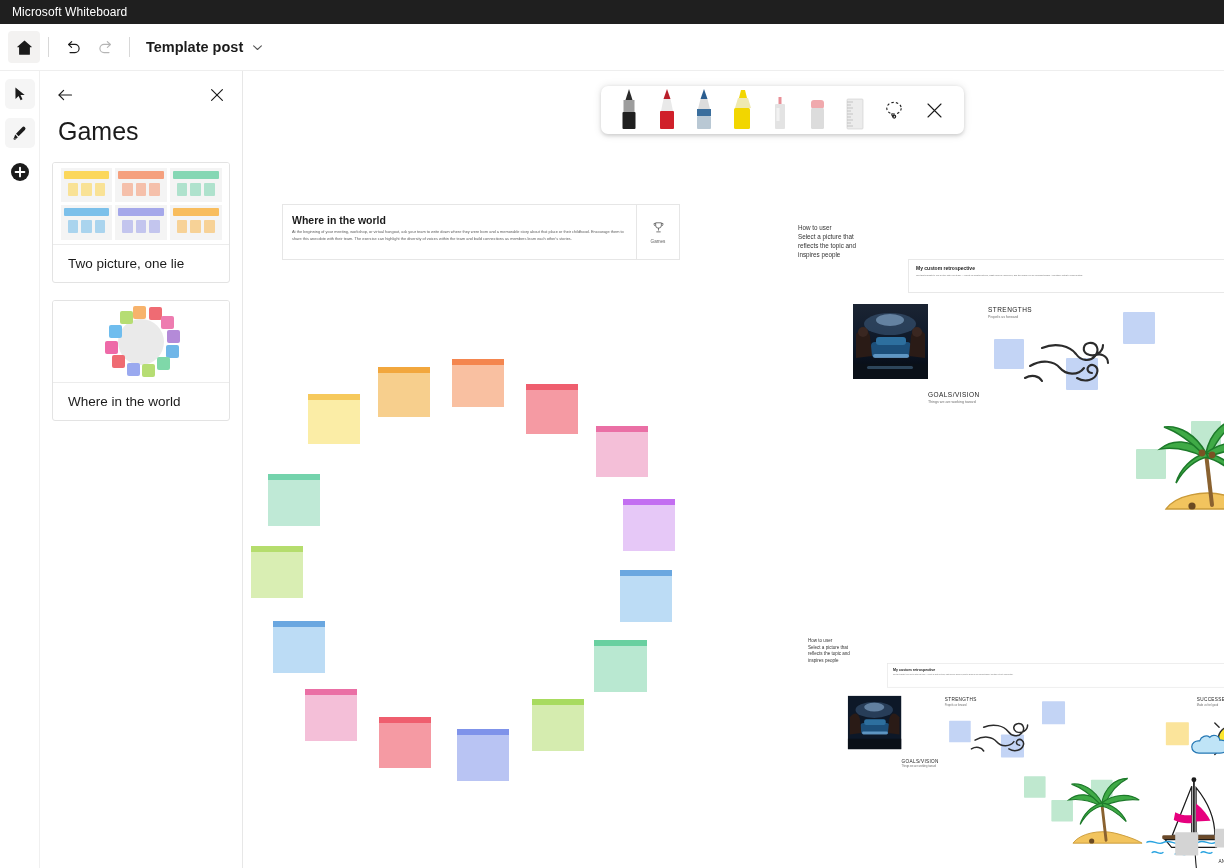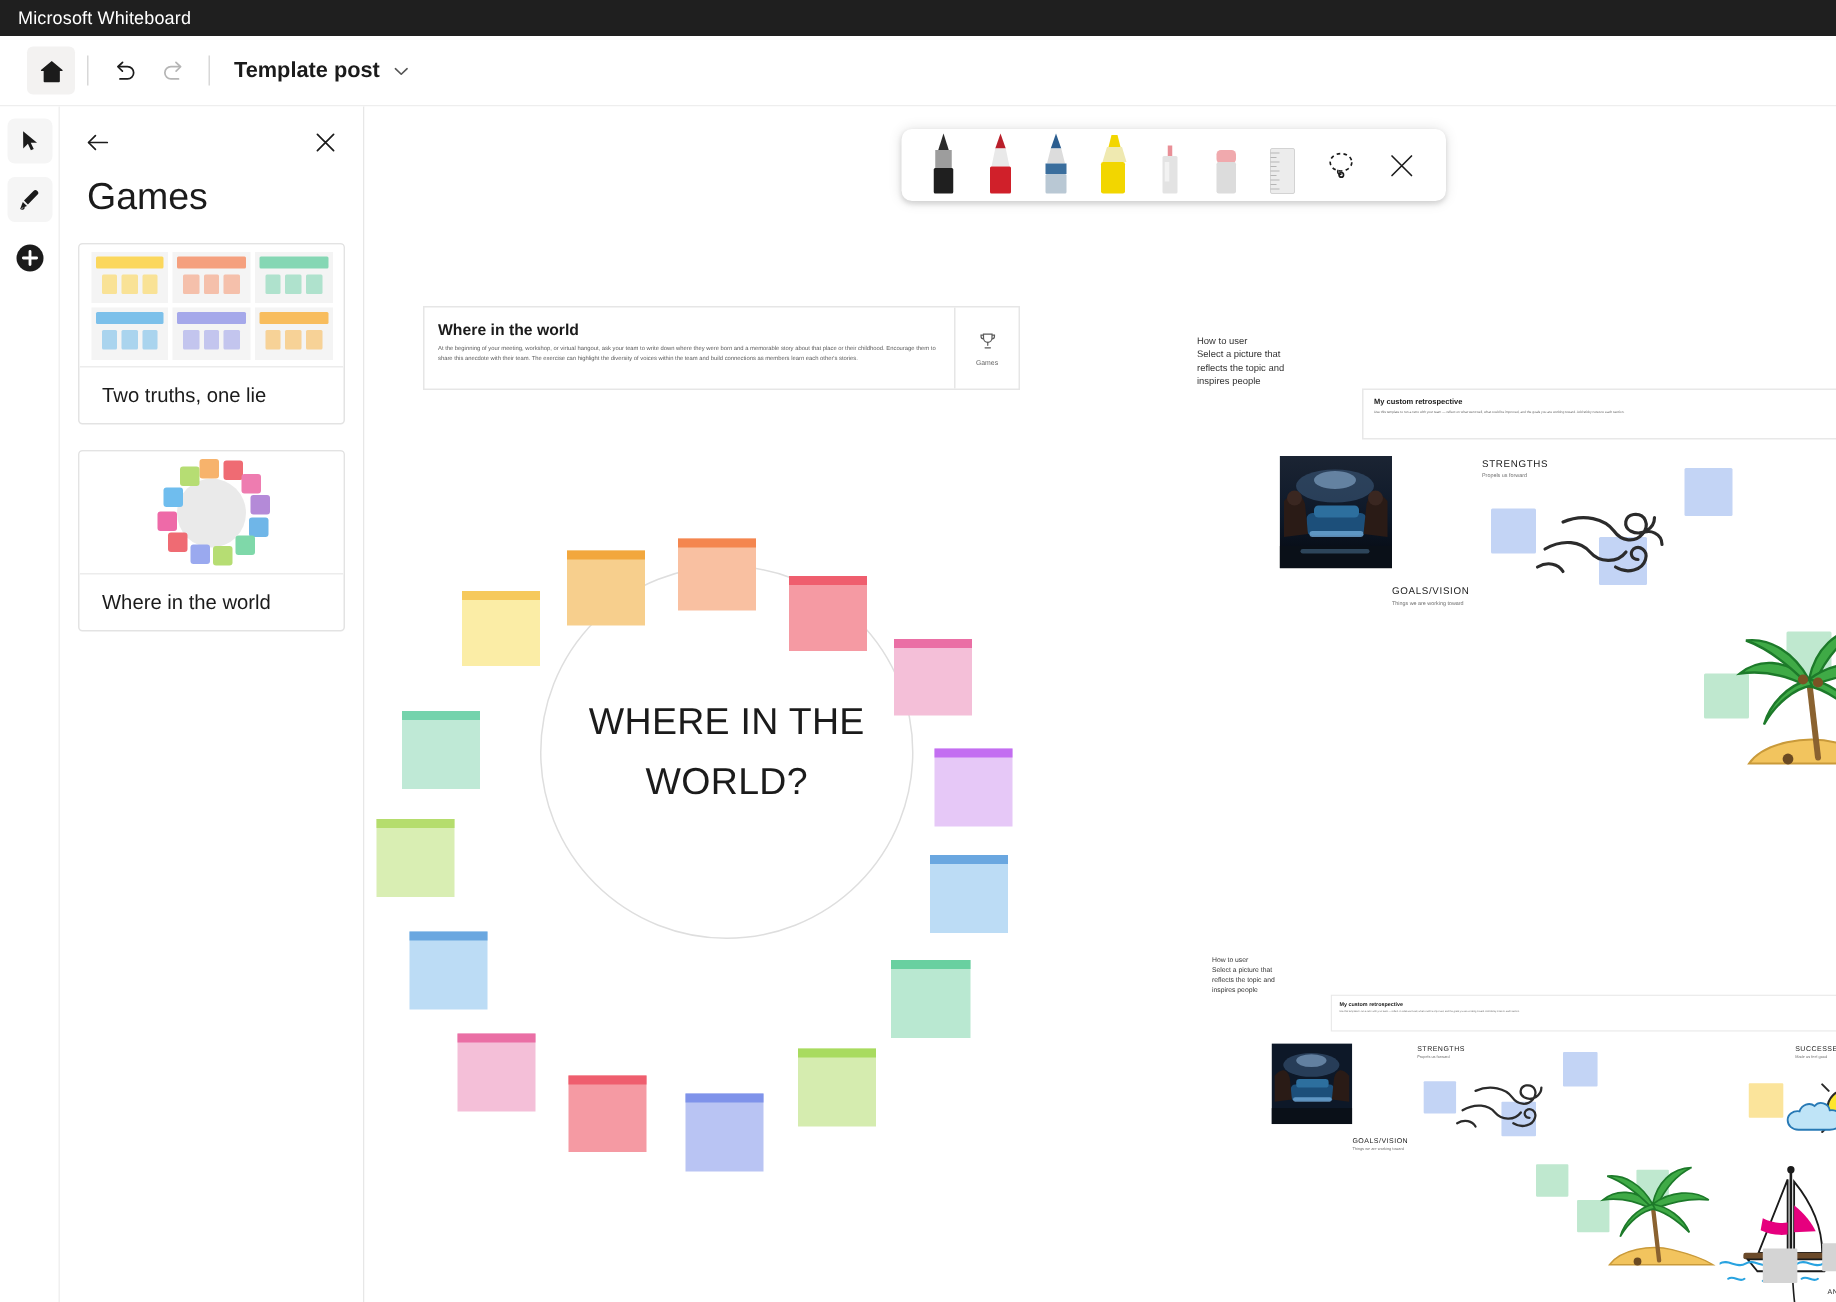--- a/index.html
+++ b/index.html
@@ -14,21 +14,21 @@
   
   .titlebar {
     height: 24px; background: #1f1f1f; color: #ffffff;
     display: flex; align-items: center; padding-left: 12px;
     font-size: 12px; letter-spacing: .1px;
   }
 
   
   .cmdbar {
     height: 47px; background: #ffffff; display: flex; align-items: center;
-    padding-left: 16px; border-bottom: 1px solid #eeeeee; position: relative;
+    padding-left: 6px; border-bottom: 1px solid #eeeeee; position: relative;
   }
   .cmd-btn {
     width: 32px; height: 32px; border-radius: 4px; display: flex;
     align-items: center; justify-content: center; cursor: pointer;
   }
   .cmd-btn.home { background: #f3f2f1; margin-left: 2px; }
   .cmd-sep { width: 1px; height: 20px; background: #d8d8d8; margin: 0 8px; }
   .cmd-title {
     font-size: 14.5px; font-weight: bold; margin-left: 8px;
     display: flex; align-items: center; gap: 8px; cursor: pointer;
@@ -284,21 +284,21 @@
           <div class="tt-cell">
               <div class="tt-bar" style="background:#f8bd5e"></div>
             <div class="tt-row">
                 <i style="background:#f8bd5e;opacity:.62"></i>
                 <i style="background:#f8bd5e;opacity:.62"></i>
                 <i style="background:#f8bd5e;opacity:.62"></i>
               </div>
             </div>
         </div>
       </div>
-      <div class="tpl-label">Two truths, one lie</div>
+      <div class="tpl-label">Two picture, one lie</div>
     </div>
 
     <div class="tpl-card">
       <div class="tpl-thumb">
         <div class="circ-thumb">
           <div class="hole"></div>
           <i style="left:33px;  top:0px;  background:#f7b36c"></i>
           <i style="left:49px;  top:1px;  background:#ef6b73"></i>
           <i style="left:20px;  top:5px;  background:#b6dd73"></i>
           <i style="left:61px;  top:10px; background:#ee7cb0"></i>
@@ -404,23 +404,20 @@
           <svg width="13" height="13" viewBox="0 0 16 16" fill="none" stroke="#5a5a5a" stroke-width="1">
             <path d="M4.5 2.2h7v3.2a3.5 3.5 0 0 1-7 0Z"></path>
             <path d="M4.5 3h-2v1a2 2 0 0 0 2 2M11.5 3h2v1a2 2 0 0 1-2 2"></path>
             <path d="M8 8.9v2.4M5.8 13.4h4.4" stroke-linecap="round"></path>
           </svg>
         </span>
         <span>Games</span>
       </div>
     </div>
 
-    <div class="circle">
-      <div class="circle-label">WHERE IN THE WORLD?</div>
-    </div>
 
     <div id="notes-layer">
         <div class="note" style="left: 65px; top: 323px; width: 52px; height: 50px; background: rgb(251, 237, 166);">
           <div class="cap" style="background: rgb(246, 201, 92);"></div>
         </div>
         <div class="note" style="left: 135px; top: 296px; width: 52px; height: 50px; background: rgb(247, 207, 141);">
           <div class="cap" style="background: rgb(242, 167, 61);"></div>
         </div>
         <div class="note" style="left: 209px; top: 288px; width: 52px; height: 48px; background: rgb(249, 192, 161);">
           <div class="cap" style="background: rgb(244, 134, 79);"></div>

